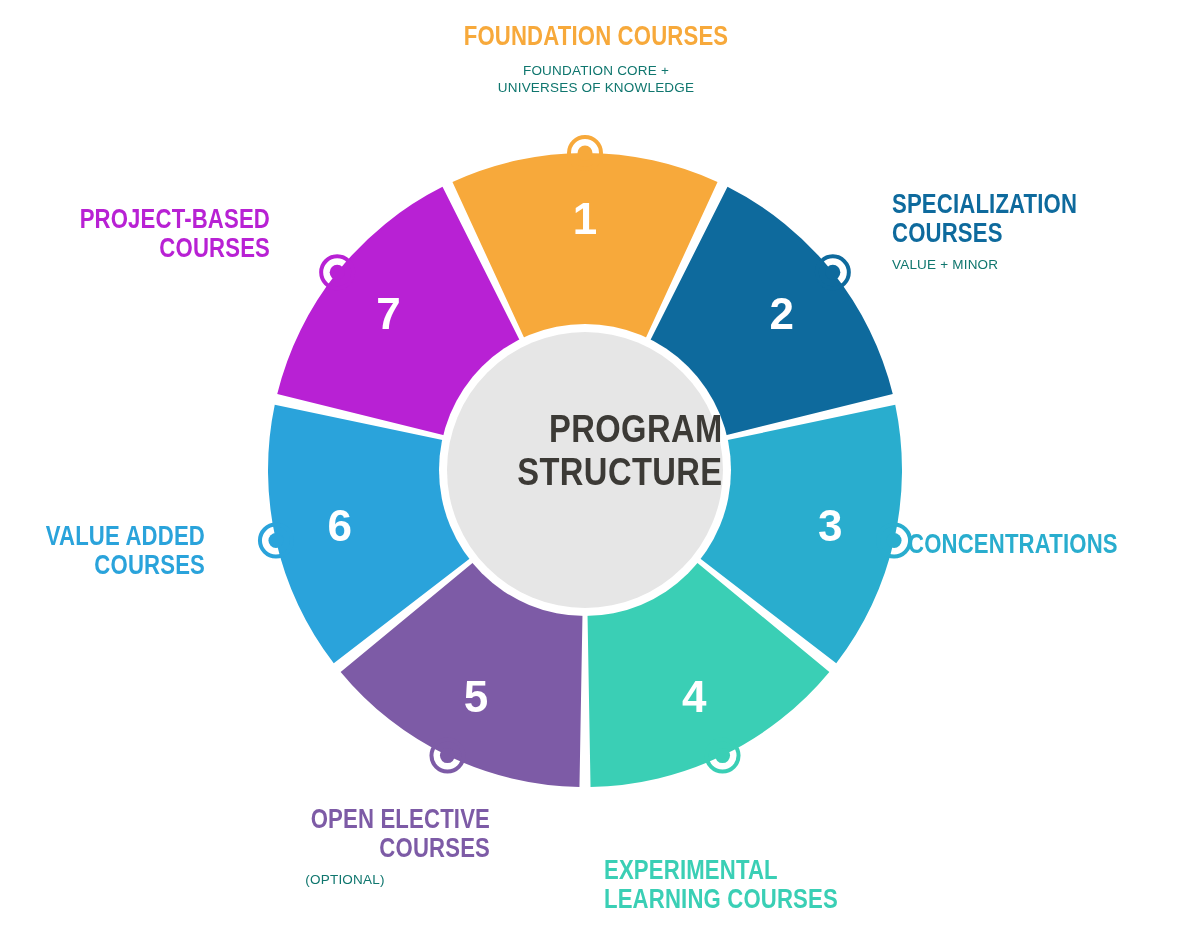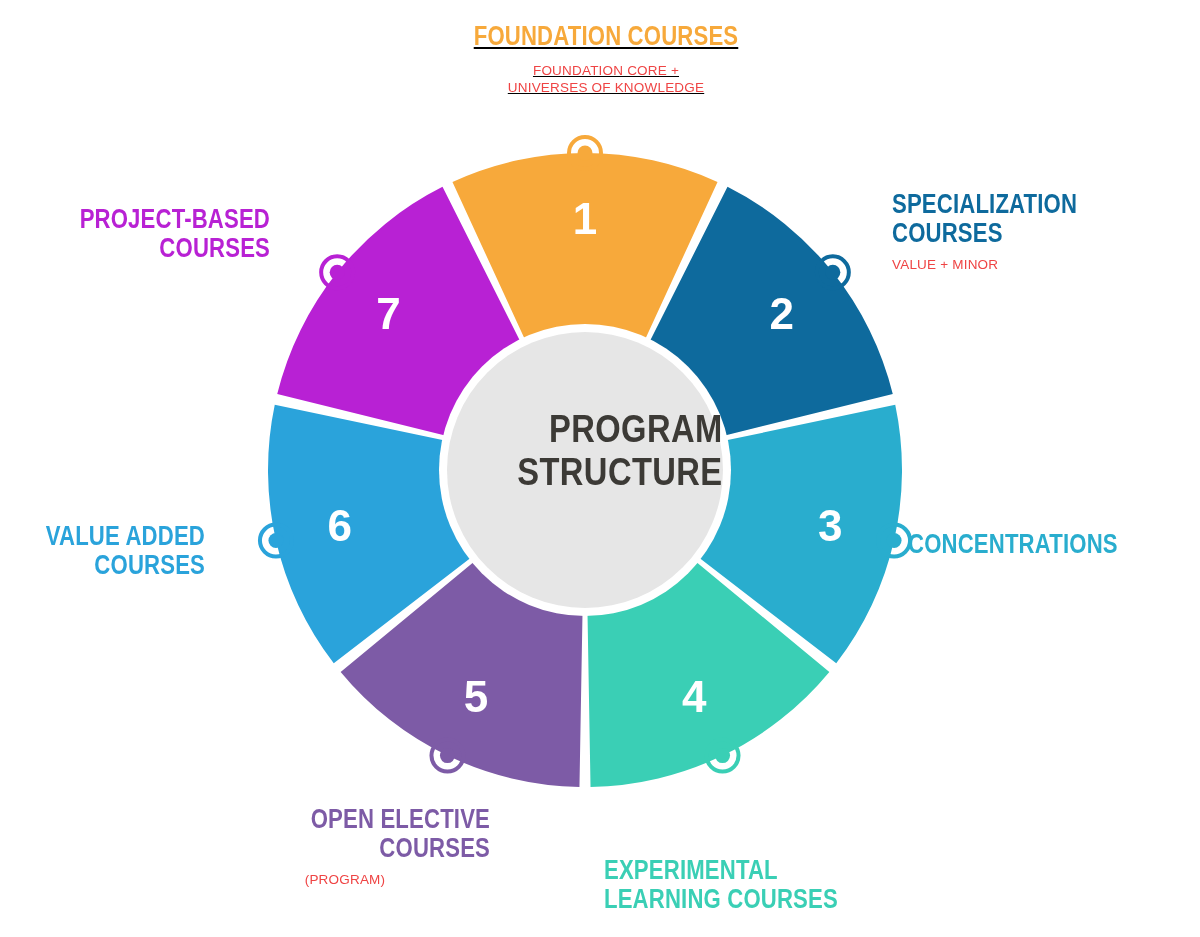--- a/index.html
+++ b/index.html
@@ -21,31 +21,31 @@
     letter-spacing:0.2px;
     transform:scaleX(.82);
     white-space:pre-line;
     margin:0;
   }
   .label .sub{
     font-family:"Liberation Sans",sans-serif;
     font-weight:normal;
     font-size:13.5px;
     line-height:1.3;
-    color:#ef4444;
+    color:#0f766e;
     letter-spacing:.2px;
     margin-top:7px;
     white-space:pre-line;
   }
   .ta-left   .title,.ta-left   .sub{text-align:left;transform-origin:left center;}
   .ta-right  .title,.ta-right  .sub{text-align:right;transform-origin:right center;}
   .ta-center .title,.ta-center .sub{text-align:center;transform-origin:center center;}
 
   
-  #lab-1{left:336px;top:22px;width:540px;text-decoration:underline;}
+  #lab-1{left:326px;top:22px;width:540px;}
   #lab-2{left:872px;top:190px;width:320px;margin-left:20px;}
   #lab-3{left:908px;top:530px;width:265px;}
   #lab-4{left:604px;top:808px;width:330px;margin-top:48px;}
   #lab-5{left:200px;top:805px;width:290px;}
   #lab-6{left:10px;top:502px;width:195px;margin-top:20px;}
   #lab-7{left:20px;top:205px;width:250px;}
 
   #lab-1 .sub{margin-top:11px;}
   #lab-2 .sub{margin-top:9px;}
   #lab-5 .sub{margin-top:9px;}
@@ -119,21 +119,21 @@
 
   <div class="label ta-left" id="lab-4">
     <div class="title" style="color:#3ACFB5">EXPERIMENTAL
 LEARNING COURSES</div>
     <div class="sub"></div>
   </div>
 
   <div class="label ta-right" id="lab-5">
     <div class="title" style="color:#7D5BA6">OPEN ELECTIVE
 COURSES</div>
-    <div class="sub" style="text-align:center;">(PROGRAM)</div>
+    <div class="sub" style="text-align:center;">(OPTIONAL)</div>
   </div>
 
   <div class="label ta-right" id="lab-6">
     <div class="title" style="color:#2AA3DB">VALUE ADDED
 COURSES</div>
     <div class="sub"></div>
   </div>
 
   <div class="label ta-right" id="lab-7">
     <div class="title" style="color:#B821D4">PROJECT-BASED

